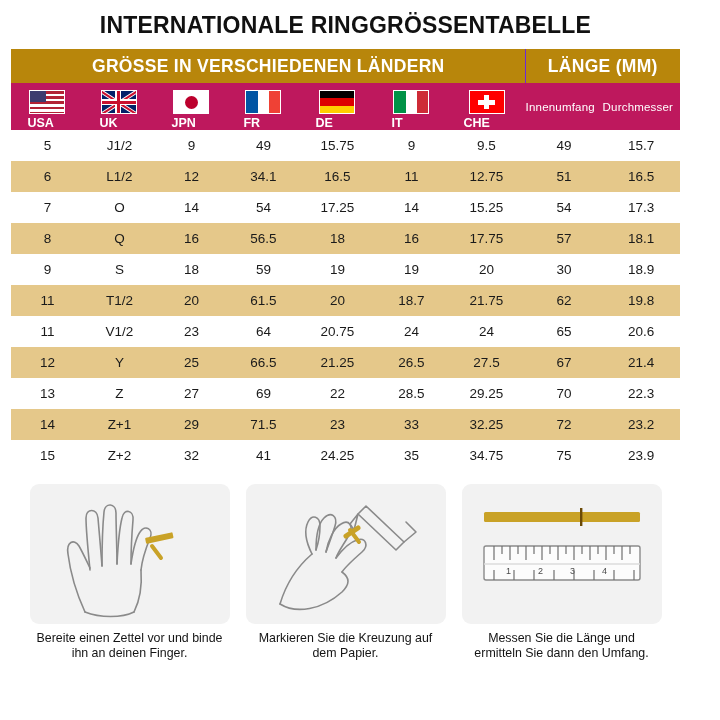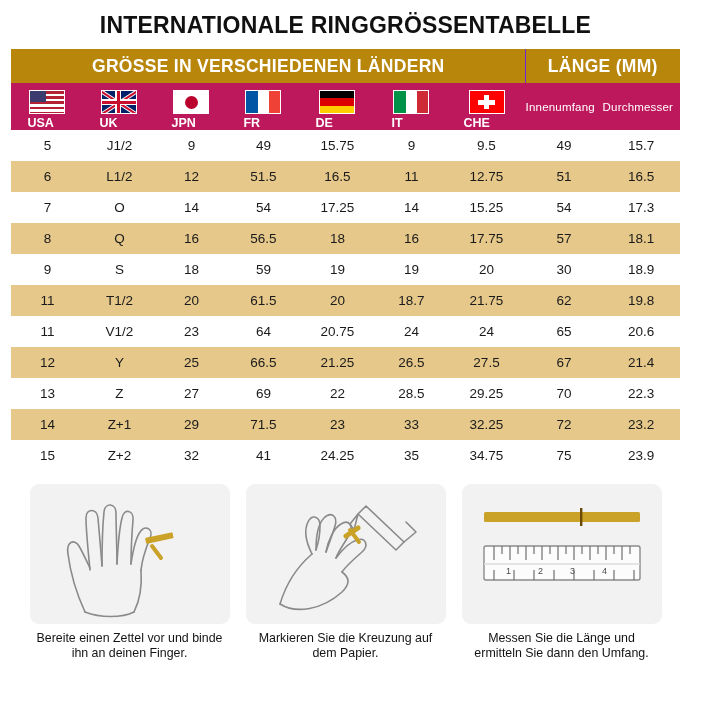--- a/index.html
+++ b/index.html
@@ -283,21 +283,21 @@
           <td>15.75</td>
           <td>9</td>
           <td>9.5</td>
           <td>49</td>
           <td>15.7</td>
         </tr>
       <tr class="even">
           <td>6</td>
           <td>L1/2</td>
           <td>12</td>
-          <td>51.5</td>
+          <td>34.1</td>
           <td>16.5</td>
           <td>11</td>
           <td>12.75</td>
           <td>51</td>
           <td>16.5</td>
         </tr>
       <tr class="odd">
           <td>7</td>
           <td>O</td>
           <td>14</td>

